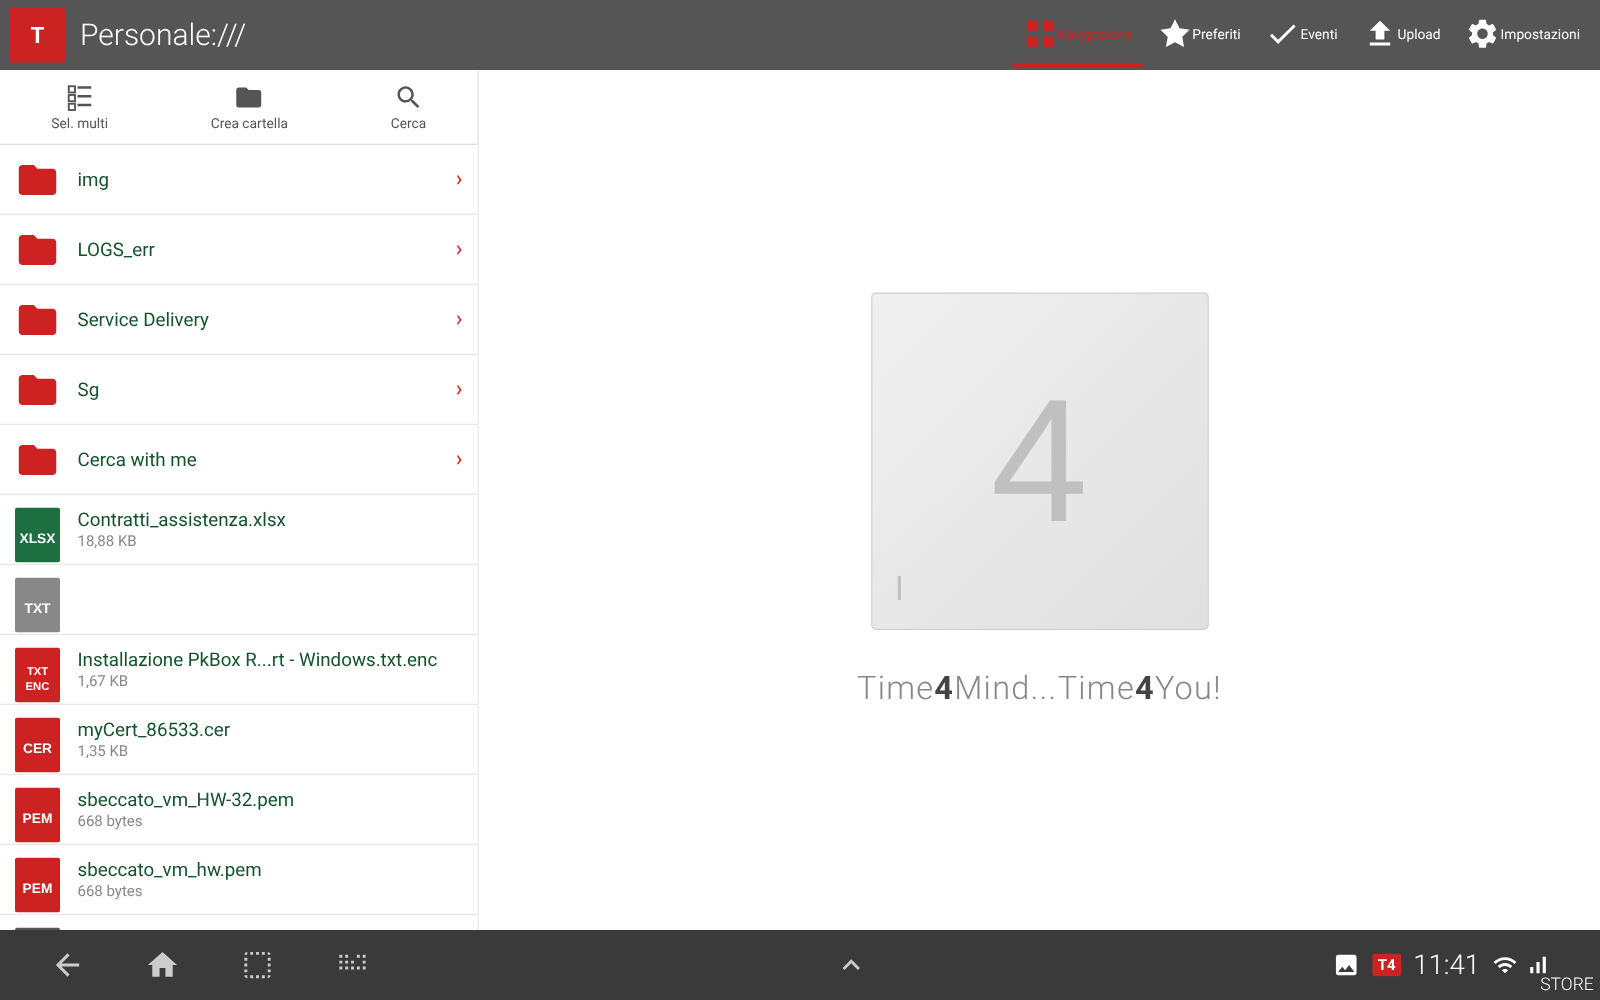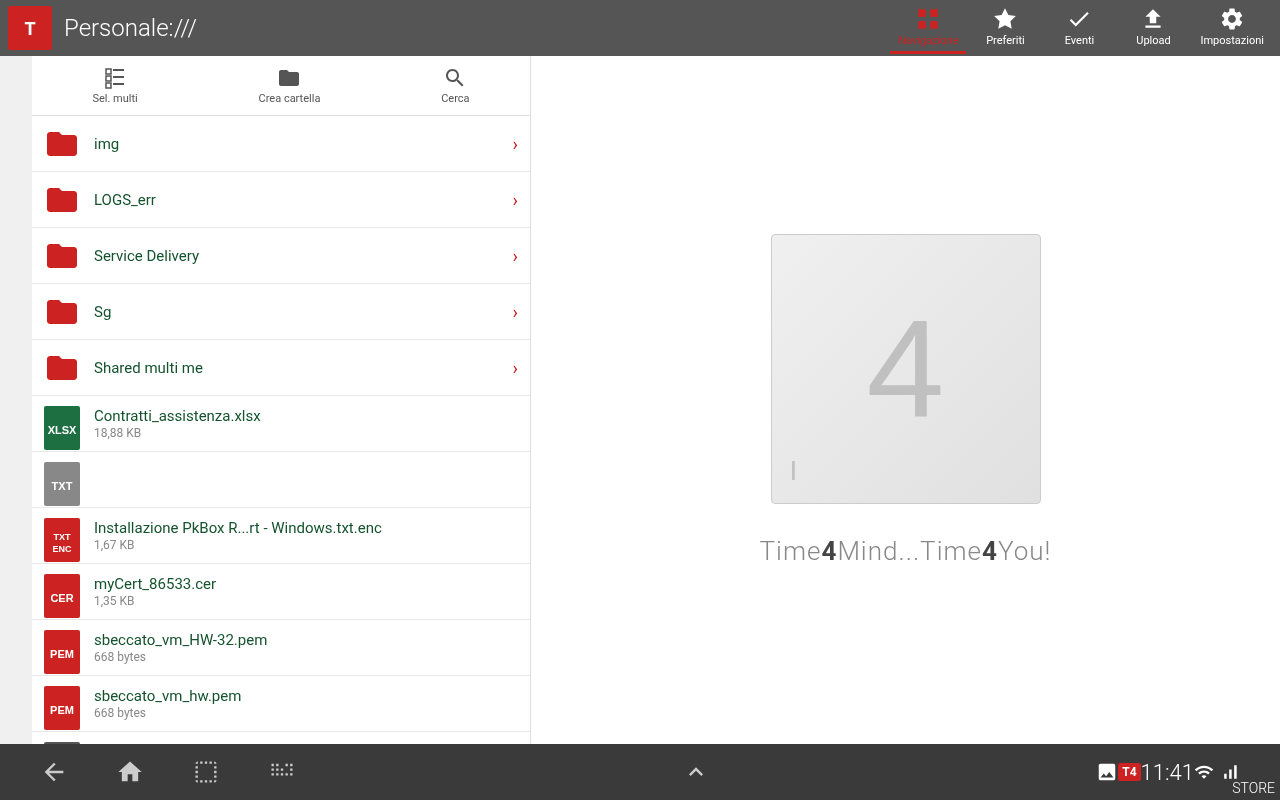--- a/index.html
+++ b/index.html
@@ -36,21 +36,20 @@
       font-size: 24px;
       font-weight: 300;
     }
     .top-bar-right {
       display: flex;
       align-items: center;
       gap: 4px;
     }
     .nav-btn {
       display: flex;
-      flex-direction: column;
       align-items: center;
       justify-content: center;
       min-width: 70px;
       height: 52px;
       cursor: pointer;
       padding: 4px 8px;
       border-bottom: 3px solid transparent;
     }
     .nav-btn.active {
       border-bottom: 3px solid #cc2222;
@@ -76,26 +75,25 @@
 
     
     .main-content {
       flex: 1;
       display: flex;
       overflow: hidden;
     }
 
     
     .left-panel {
-      width: 499px;
+      width: 383px;
       background: #ffffff;
       display: flex;
       flex-direction: column;
       border-right: 1px solid #ddd;
-      margin-left: 32px;
     }
 
     
     .toolbar-row {
       display: flex;
       align-items: center;
       justify-content: space-around;
       border-bottom: 1px solid #e0e0e0;
       padding: 8px 0;
       height: 60px;
@@ -238,20 +236,21 @@
     .bottom-nav-btn svg {
       fill: #ccc;
       width: 28px;
       height: 28px;
     }
 
     
     .status-right {
       display: flex;
       align-items: center;
+      gap: 10px;
       color: white;
       font-size: 18px;
     }
     .time-display {
       font-size: 22px;
       color: white;
       font-weight: 300;
     }
     .status-icons {
       display: flex;
@@ -397,21 +396,21 @@
         <span class="chevron">›</span>
       </div>
 
       <div class="file-item">
         <div class="file-icon folder-icon">
           <svg viewBox="0 0 24 24" width="36" height="36" fill="#cc2222">
             <path d="M10 4H4c-1.1 0-2 .9-2 2v12c0 1.1.9 2 2 2h16c1.1 0 2-.9 2-2V8c0-1.1-.9-2-2-2h-8l-2-2z"></path>
           </svg>
         </div>
         <div class="file-info">
-          <div class="file-name">Shared multi me</div>
+          <div class="file-name">Cerca with me</div>
         </div>
         <span class="chevron">›</span>
       </div>
 
       <div class="file-item">
         <div class="file-icon">
           <svg viewBox="0 0 36 44" width="36" height="44">
             <rect x="0" y="0" width="36" height="44" rx="2" fill="#1d6f42"></rect>
             <text x="18" y="28" text-anchor="middle" fill="white" font-size="11" font-weight="bold" font-family="Arial">XLSX</text>
           </svg>

